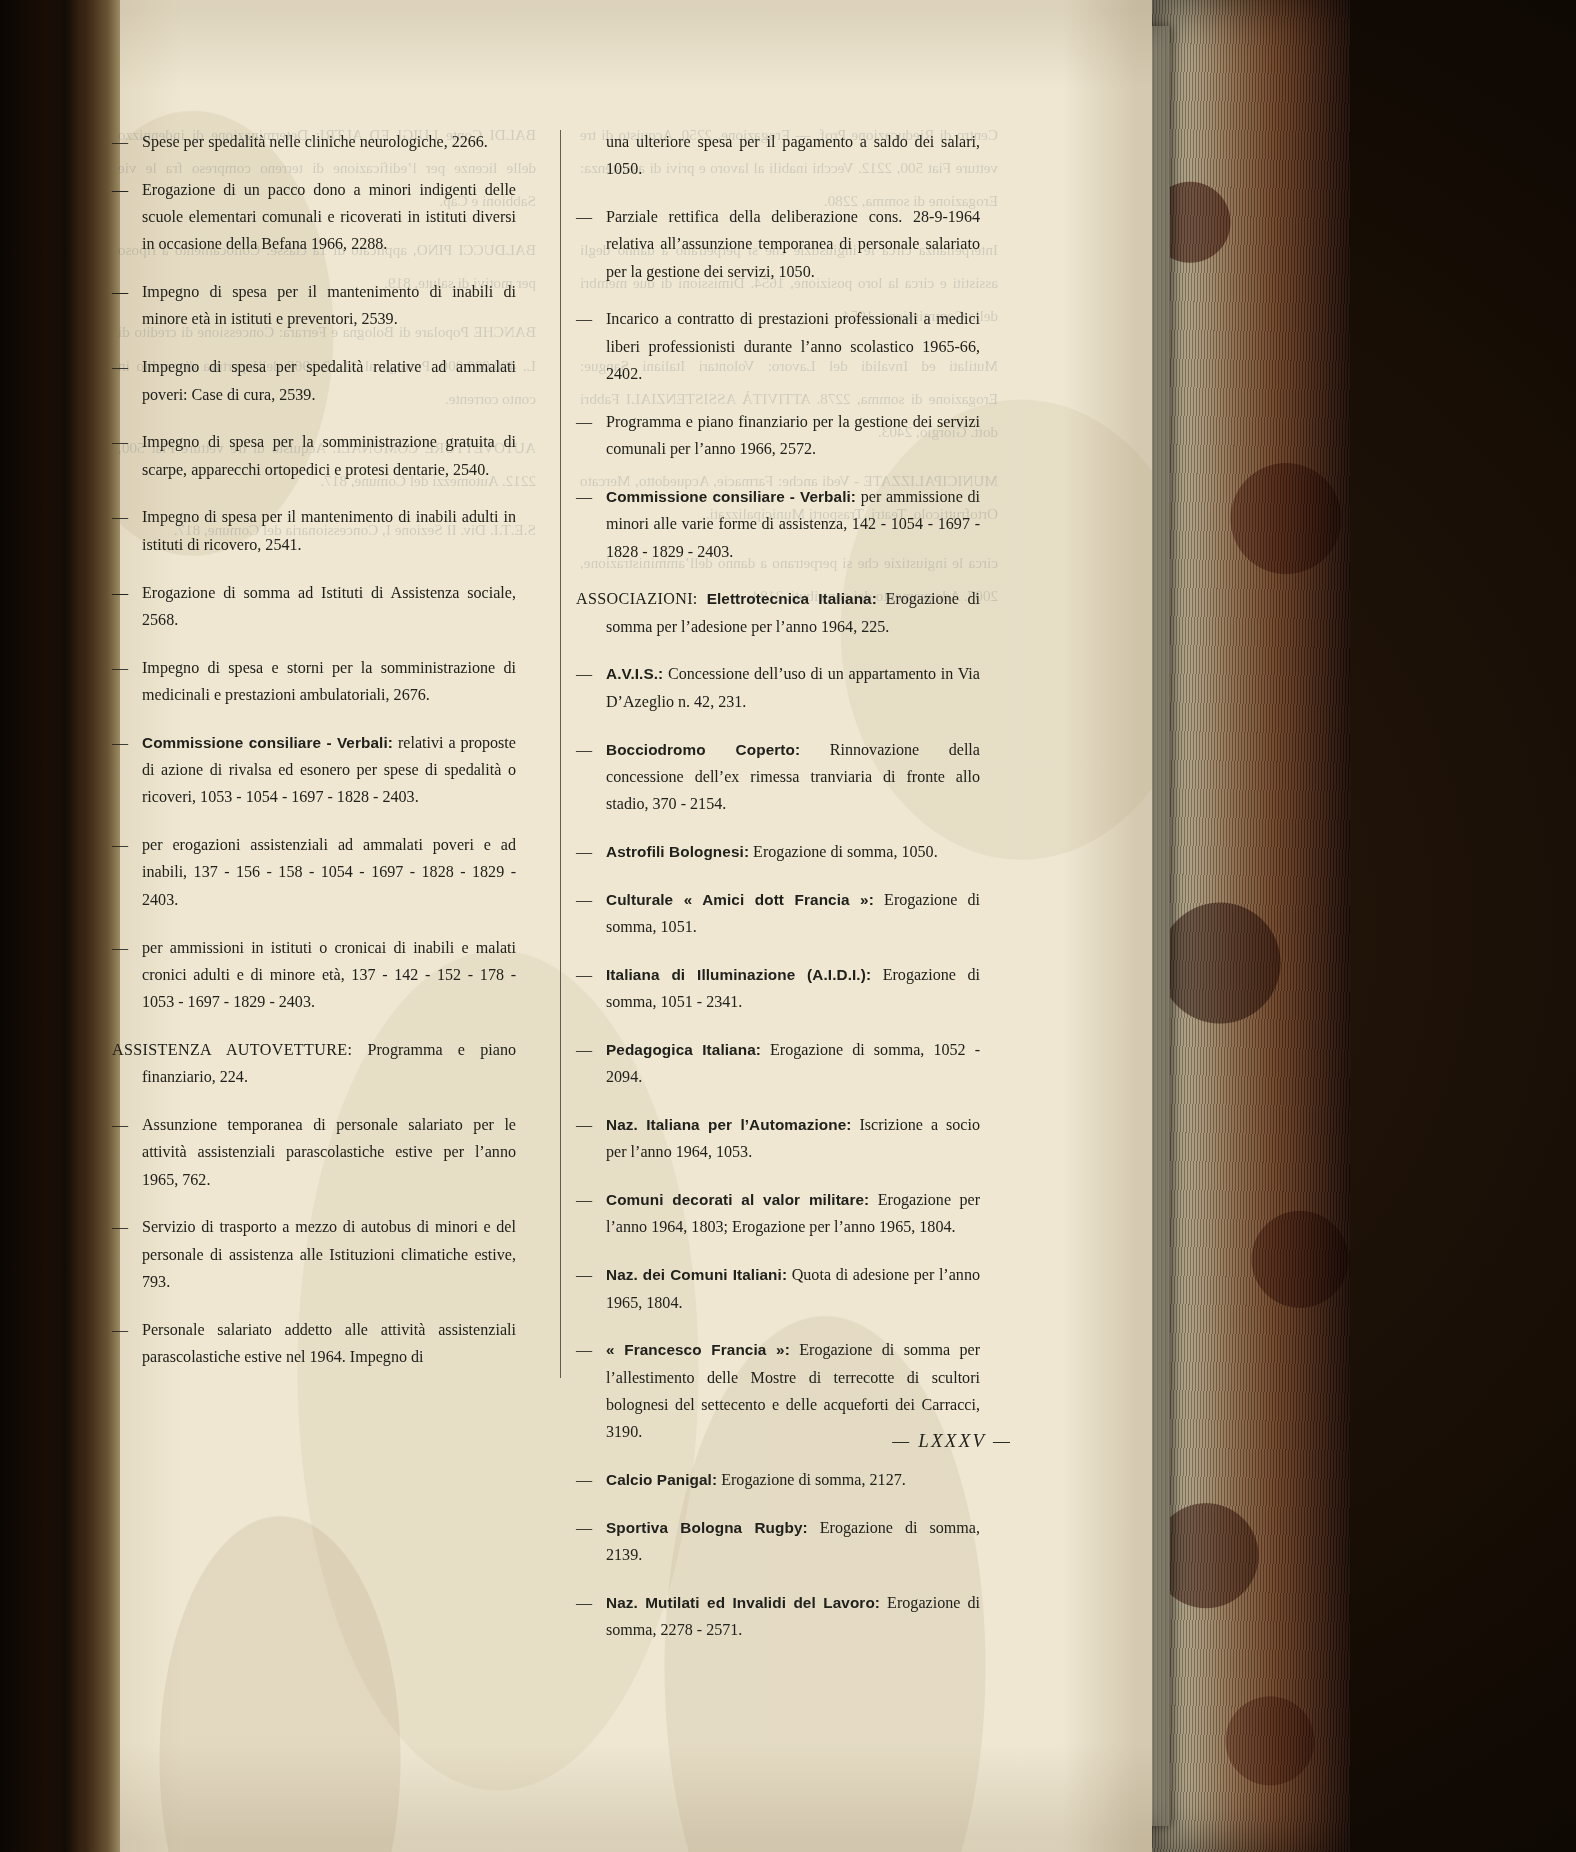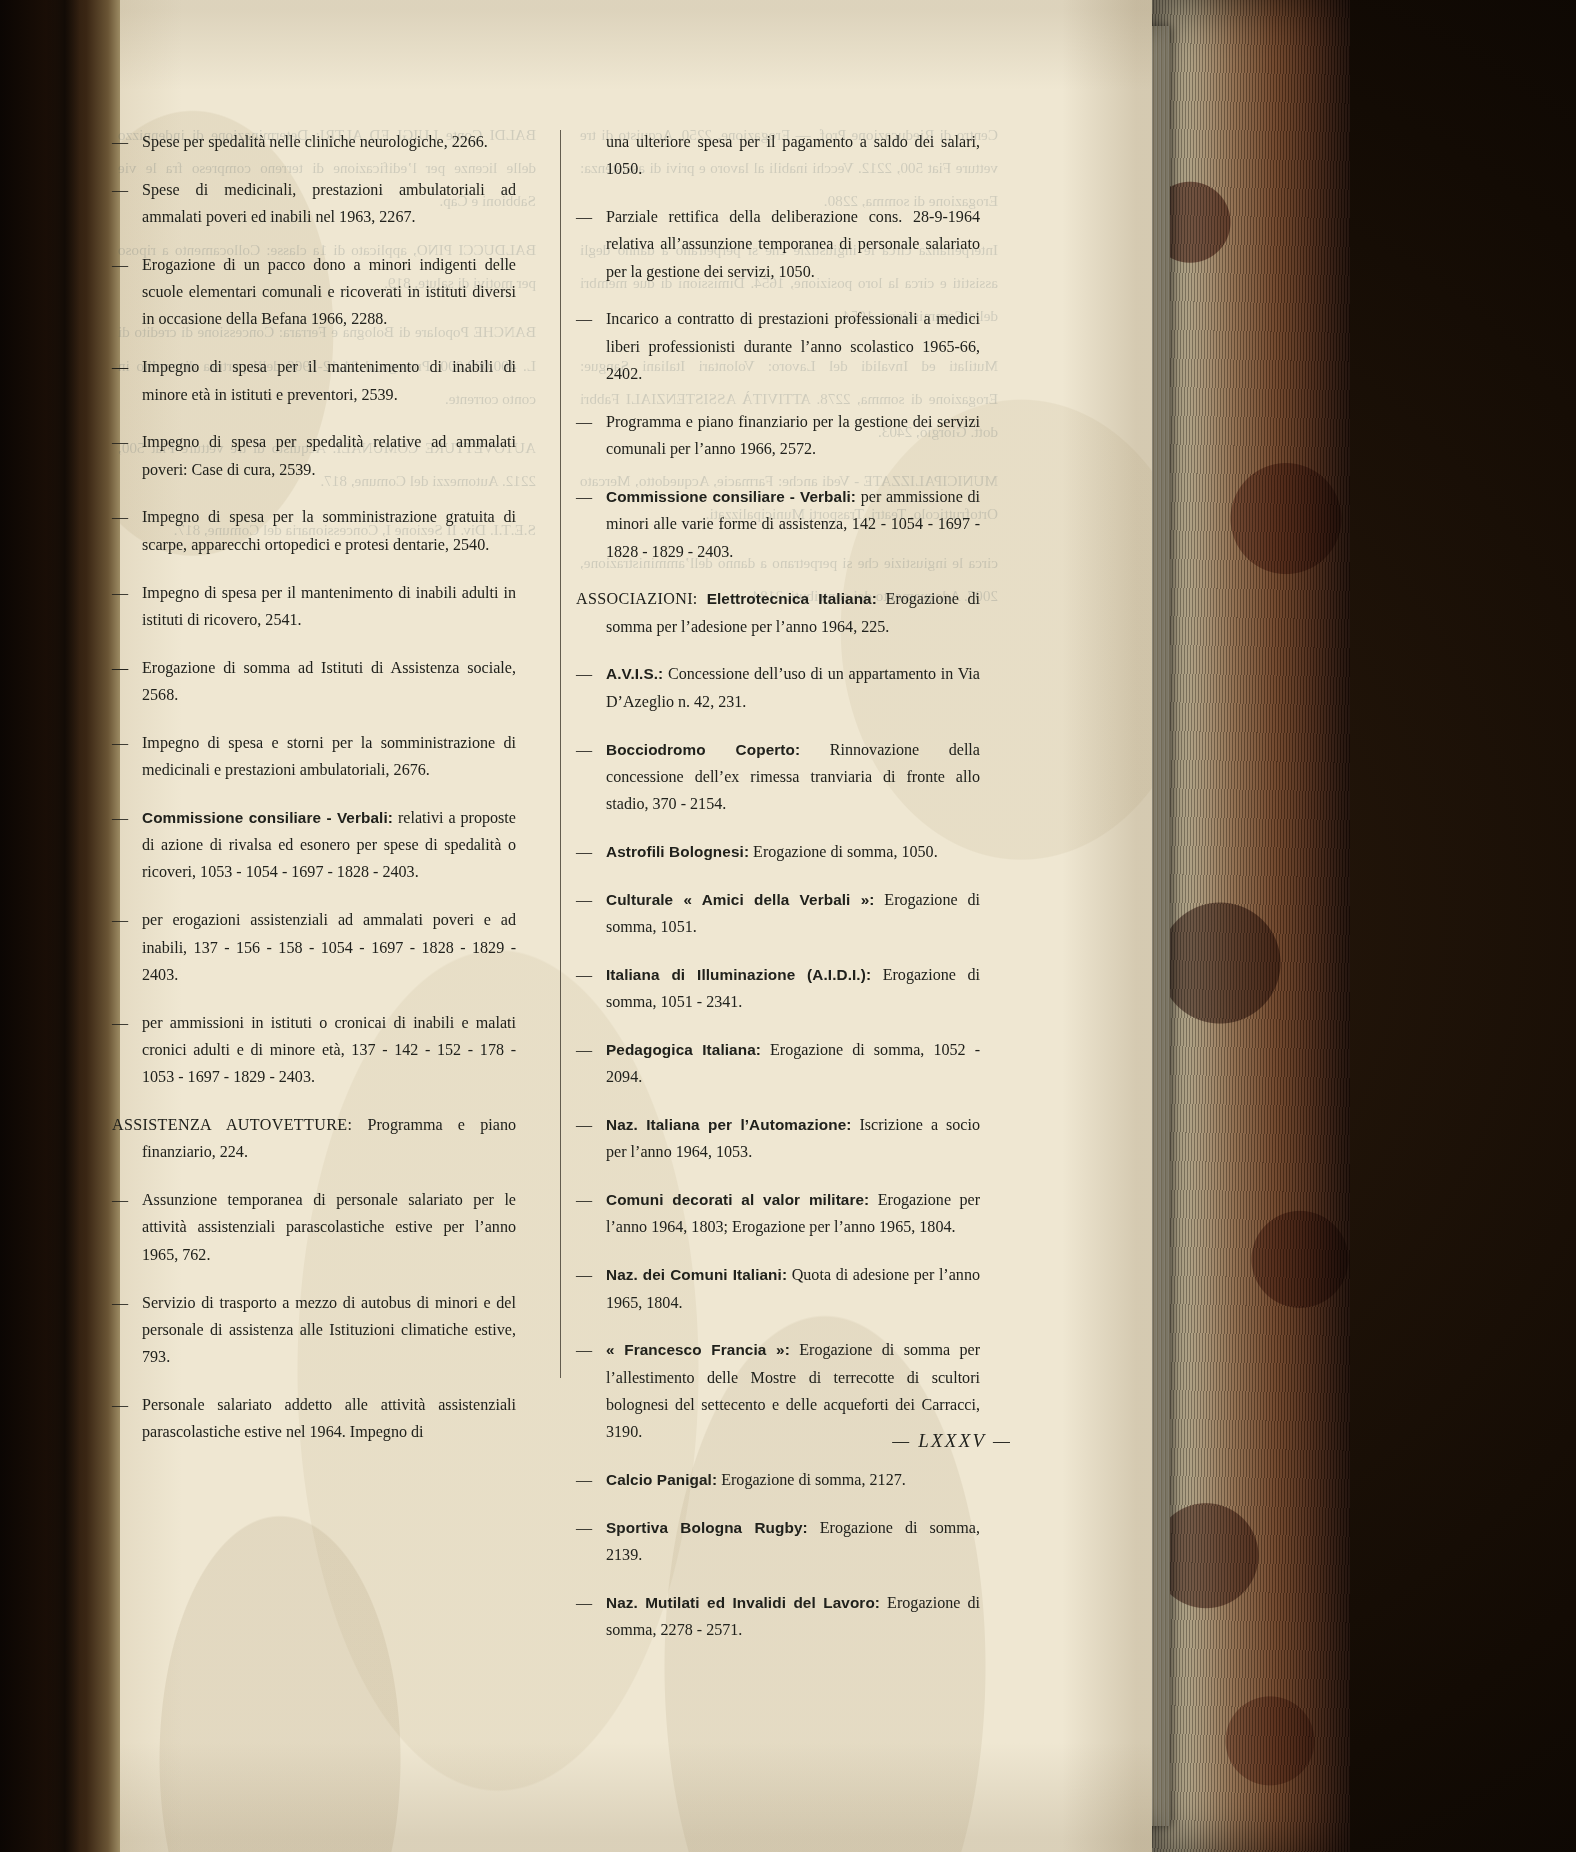--- a/index.html
+++ b/index.html
@@ -194,21 +194,21 @@
     <p style="margin: 0px 0px 16px;">BALDUCCI PINO, applicato di 1a classe: Collocamento a riposo per motivi di salute, 819.</p>
     <p style="margin: 0px 0px 16px;">BANCHE Popolare di Bologna e Ferrara: Concessione di credito di L. 400.000.000. Proroga al 31-12-1966 dell’apertura di credito in conto corrente.</p>
     <p style="margin: 0px 0px 16px;">AUTOVETTURE COMUNALI: Acquisto di tre vetture Fiat 500, 2212. Automezzi del Comune, 817.</p>
     <p style="margin: 0px 0px 16px;">S.E.T.I. Div. II Sezione I, Concessionaria del Comune, 817.</p>
   </div>
 
 <div class="columns ink">
   <div class="rule"></div>
   <div class="col col-left" id="col-left">
       <p class="entry dash"><span class="dash-mark">—</span><span>Spese per spedalità nelle cliniche neurologiche, 2266.</span></p>
-      <p class="entry dash"><span class="dash-mark">—</span><span>Spese di medicinali, prestazioni ambulatoriali ad ammalati poveri ed inabili nel 1963, 2267.</span></p>
+      <p class="entry dash"><span class="dash-mark">—</span></p>
       <p class="entry dash"><span class="dash-mark">—</span><span>Erogazione di un pacco dono a minori indigenti delle scuole elementari comunali e ricoverati in istituti diversi in occasione della Befana 1966, 2288.</span></p>
       <p class="entry dash"><span class="dash-mark">—</span></p>
       <p class="entry dash"><span class="dash-mark">—</span><span>Impegno di spesa per il mantenimento di inabili di minore età in istituti e preventori, 2539.</span></p>
       <p class="entry dash"><span class="dash-mark">—</span><span>Impegno di spesa per spedalità relative ad ammalati poveri: Case di cura, 2539.</span></p>
       <p class="entry dash"><span class="dash-mark">—</span><span>Impegno di spesa per la somministrazione gratuita di scarpe, apparecchi ortopedici e protesi dentarie, 2540.</span></p>
       <p class="entry dash"><span class="dash-mark">—</span><span>Impegno di spesa per il mantenimento di inabili adulti in istituti di ricovero, 2541.</span></p>
       <p class="entry dash"><span class="dash-mark">—</span></p>
       <p class="entry dash"><span class="dash-mark">—</span><span>Erogazione di somma ad Istituti di Assistenza sociale, 2568.</span></p>
       <p class="entry dash"><span class="dash-mark">—</span><span>Impegno di spesa e storni per la somministrazione di medicinali e prestazioni ambulatoriali, 2676.</span></p>
       <p class="entry dash"><span class="dash-mark">—</span><span class="hw">Commissione consiliare - Verbali:</span><span> relativi a proposte di azione di rivalsa ed esonero per spese di spedalità o ricoveri, 1053 - 1054 - 1697 - 1828 - 2403.</span></p>
@@ -222,21 +222,21 @@
   <div class="col col-right" id="col-right">
       <p class="entry dash"><span>una ulteriore spesa per il pagamento a saldo dei salari, 1050.</span></p>
       <p class="entry dash"><span class="dash-mark">—</span><span>Parziale rettifica della deliberazione cons. 28-9-1964 relativa all’assunzione temporanea di personale salariato per la gestione dei servizi, 1050.</span></p>
       <p class="entry dash"><span class="dash-mark">—</span><span>Incarico a contratto di prestazioni professionali a medici liberi professionisti durante l’anno scolastico 1965-66, 2402.</span></p>
       <p class="entry dash"><span class="dash-mark">—</span><span>Programma e piano finanziario per la gestione dei servizi comunali per l’anno 1966, 2572.</span></p>
       <p class="entry dash"><span class="dash-mark">—</span><span class="hw">Commissione consiliare - Verbali:</span><span> per ammissione di minori alle varie forme di assistenza, 142 - 1054 - 1697 - 1828 - 1829 - 2403.</span></p>
       <p class="entry head"><span class="caps">ASSOCIAZIONI:</span><span class="hw"> Elettrotecnica Italiana:</span><span> Erogazione di somma per l’adesione per l’anno 1964, 225.</span></p>
       <p class="entry dash"><span class="dash-mark">—</span><span class="hw">A.V.I.S.:</span><span> Concessione dell’uso di un appartamento in Via D’Azeglio n. 42, 231.</span></p>
       <p class="entry dash"><span class="dash-mark">—</span><span class="hw">Bocciodromo Coperto:</span><span> Rinnovazione della concessione dell’ex rimessa tranviaria di fronte allo stadio, 370 - 2154.</span></p>
       <p class="entry dash"><span class="dash-mark">—</span><span class="hw">Astrofili Bolognesi:</span><span> Erogazione di somma, 1050.</span></p>
-      <p class="entry dash"><span class="dash-mark">—</span><span class="hw">Culturale « Amici della Verbali »:</span><span> Erogazione di somma, 1051.</span></p>
+      <p class="entry dash"><span class="dash-mark">—</span><span class="hw">Culturale « Amici dott Francia »:</span><span> Erogazione di somma, 1051.</span></p>
       <p class="entry dash"><span class="dash-mark">—</span><span class="hw">Italiana di Illuminazione (A.I.D.I.):</span><span> Erogazione di somma, 1051 - 2341.</span></p>
       <p class="entry dash"><span class="dash-mark">—</span><span class="hw">Pedagogica Italiana:</span><span> Erogazione di somma, 1052 - 2094.</span></p>
       <p class="entry dash"><span class="dash-mark">—</span><span class="hw">Naz. Italiana per l’Automazione:</span><span> Iscrizione a socio per l’anno 1964, 1053.</span></p>
       <p class="entry dash"><span class="dash-mark">—</span><span class="hw">Comuni decorati al valor militare:</span><span> Erogazione per l’anno 1964, 1803; Erogazione per l’anno 1965, 1804.</span></p>
       <p class="entry dash"><span class="dash-mark">—</span><span class="hw">Naz. dei Comuni Italiani:</span><span> Quota di adesione per l’anno 1965, 1804.</span></p>
       <p class="entry dash"><span class="dash-mark">—</span><span class="hw">« Francesco Francia »:</span><span> Erogazione di somma per l’allestimento delle Mostre di terrecotte di scultori bolognesi del settecento e delle acqueforti dei Carracci, 3190.</span></p>
       <p class="entry dash"><span class="dash-mark">—</span><span class="hw">Calcio Panigal:</span><span> Erogazione di somma, 2127.</span></p>
       <p class="entry dash"><span class="dash-mark">—</span><span class="hw">Sportiva Bologna Rugby:</span><span> Erogazione di somma, 2139.</span></p>
       <p class="entry dash"><span class="dash-mark">—</span><span class="hw">Naz. Mutilati ed Invalidi del Lavoro:</span><span> Erogazione di somma, 2278 - 2571.</span></p>
     </div>

